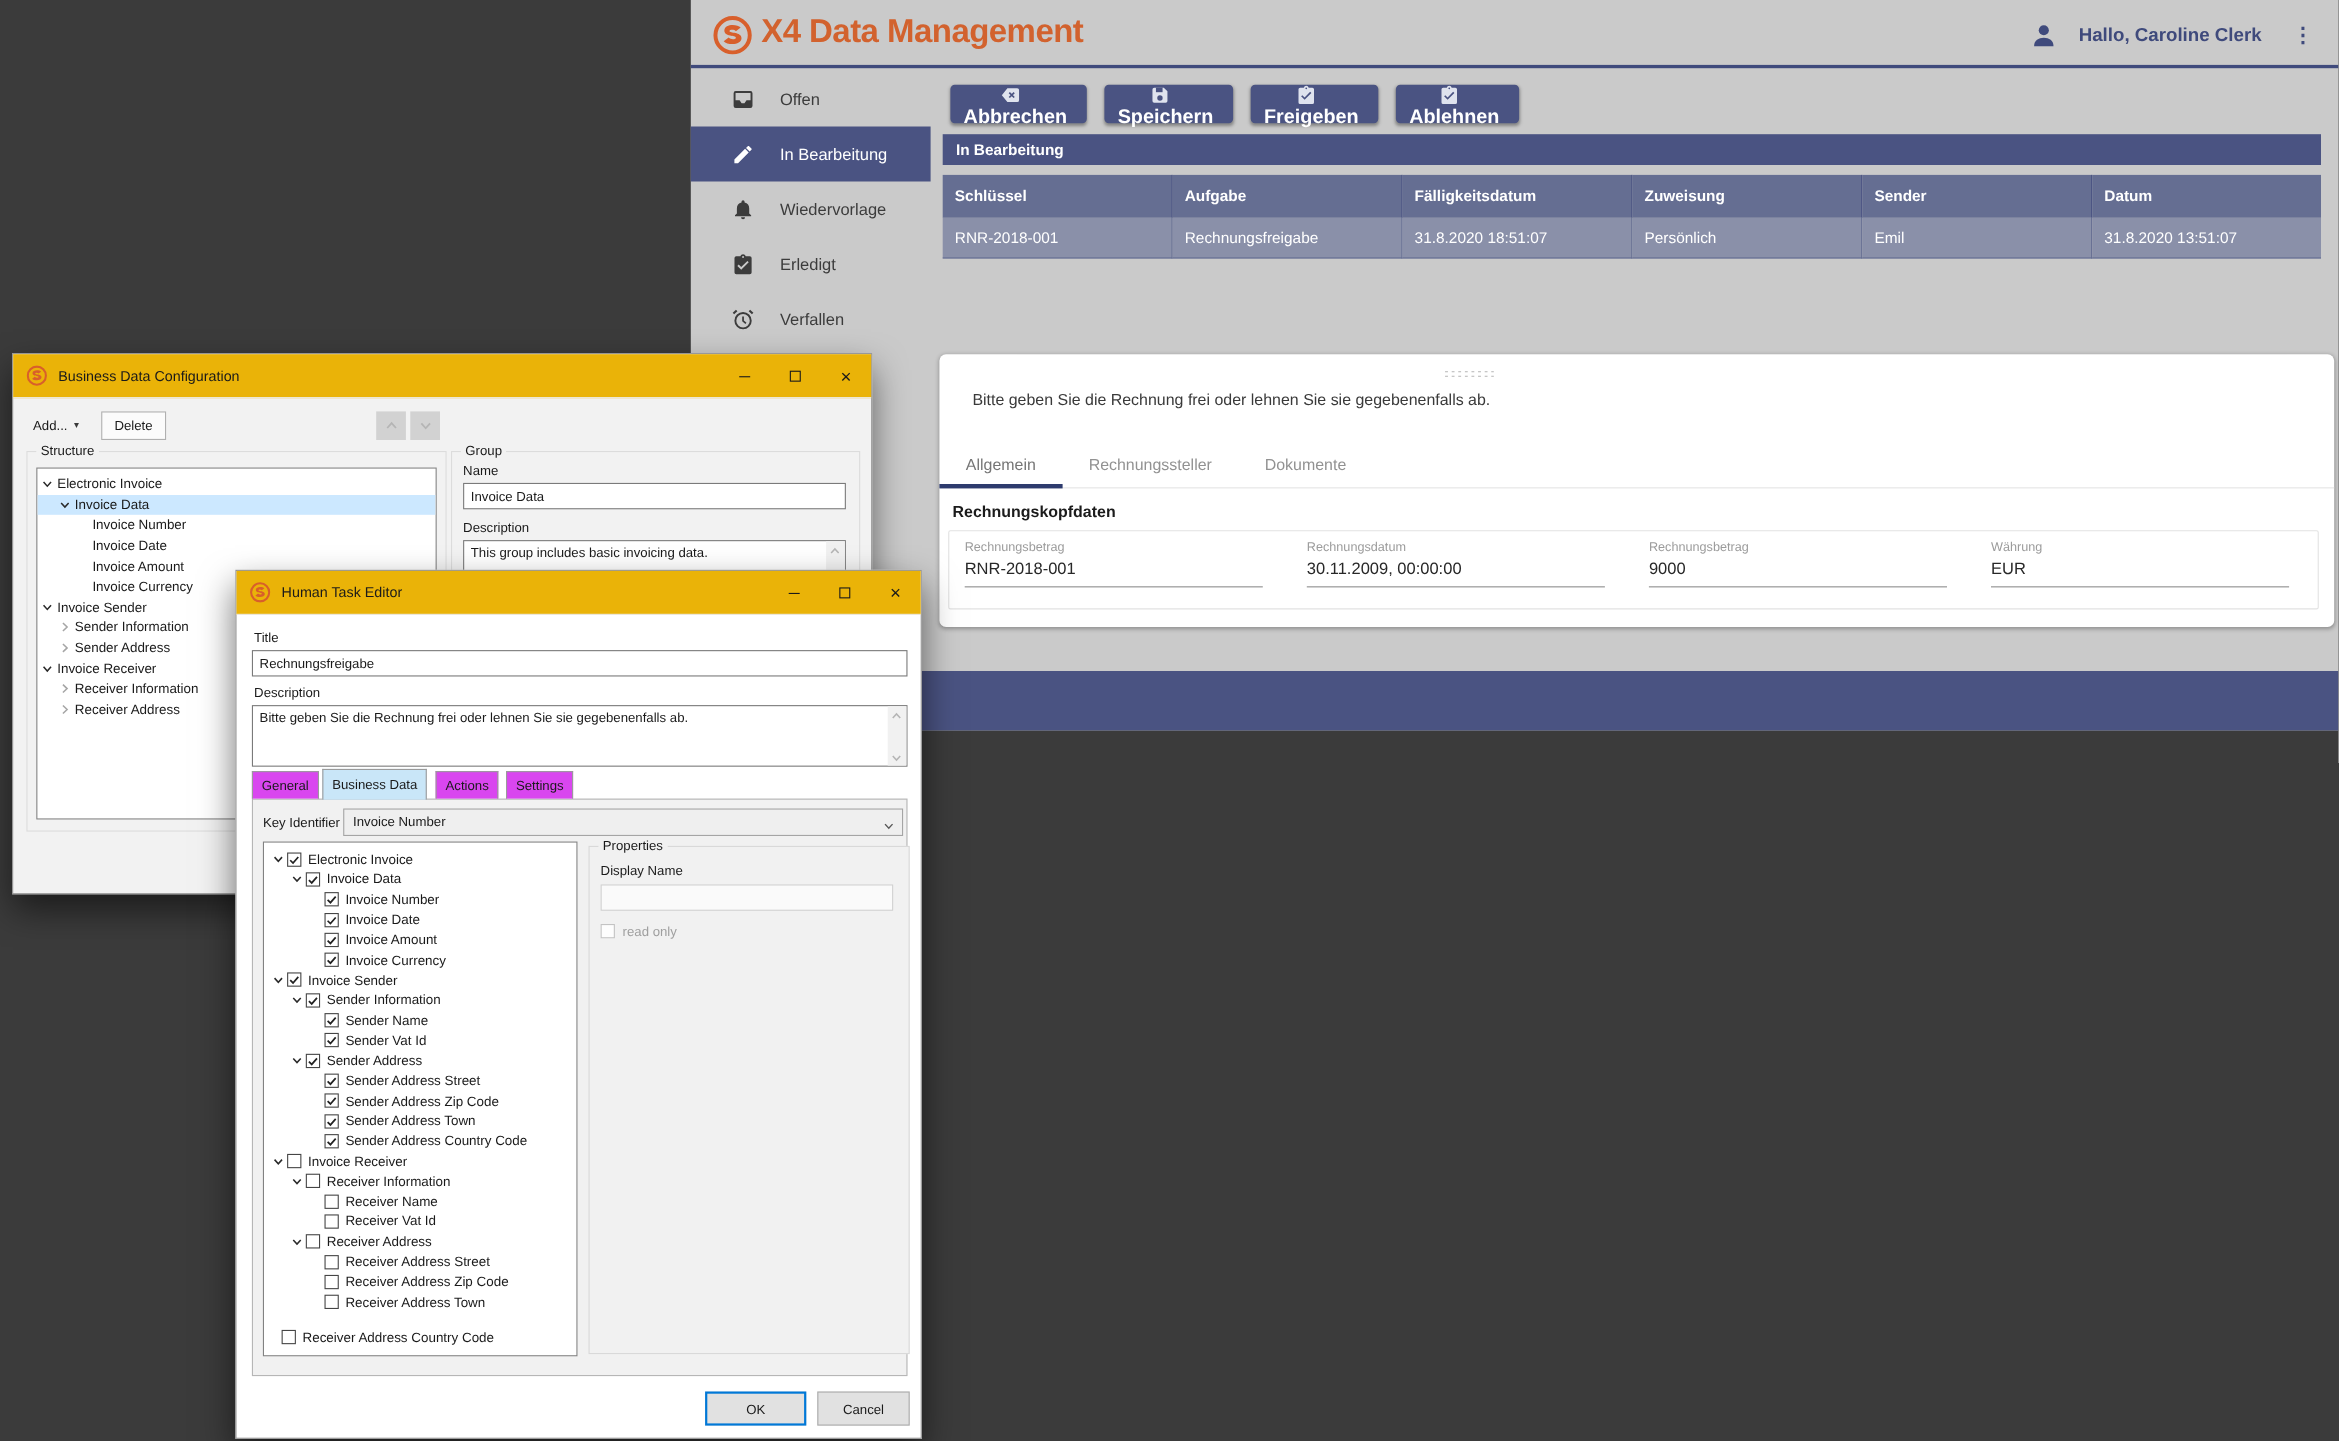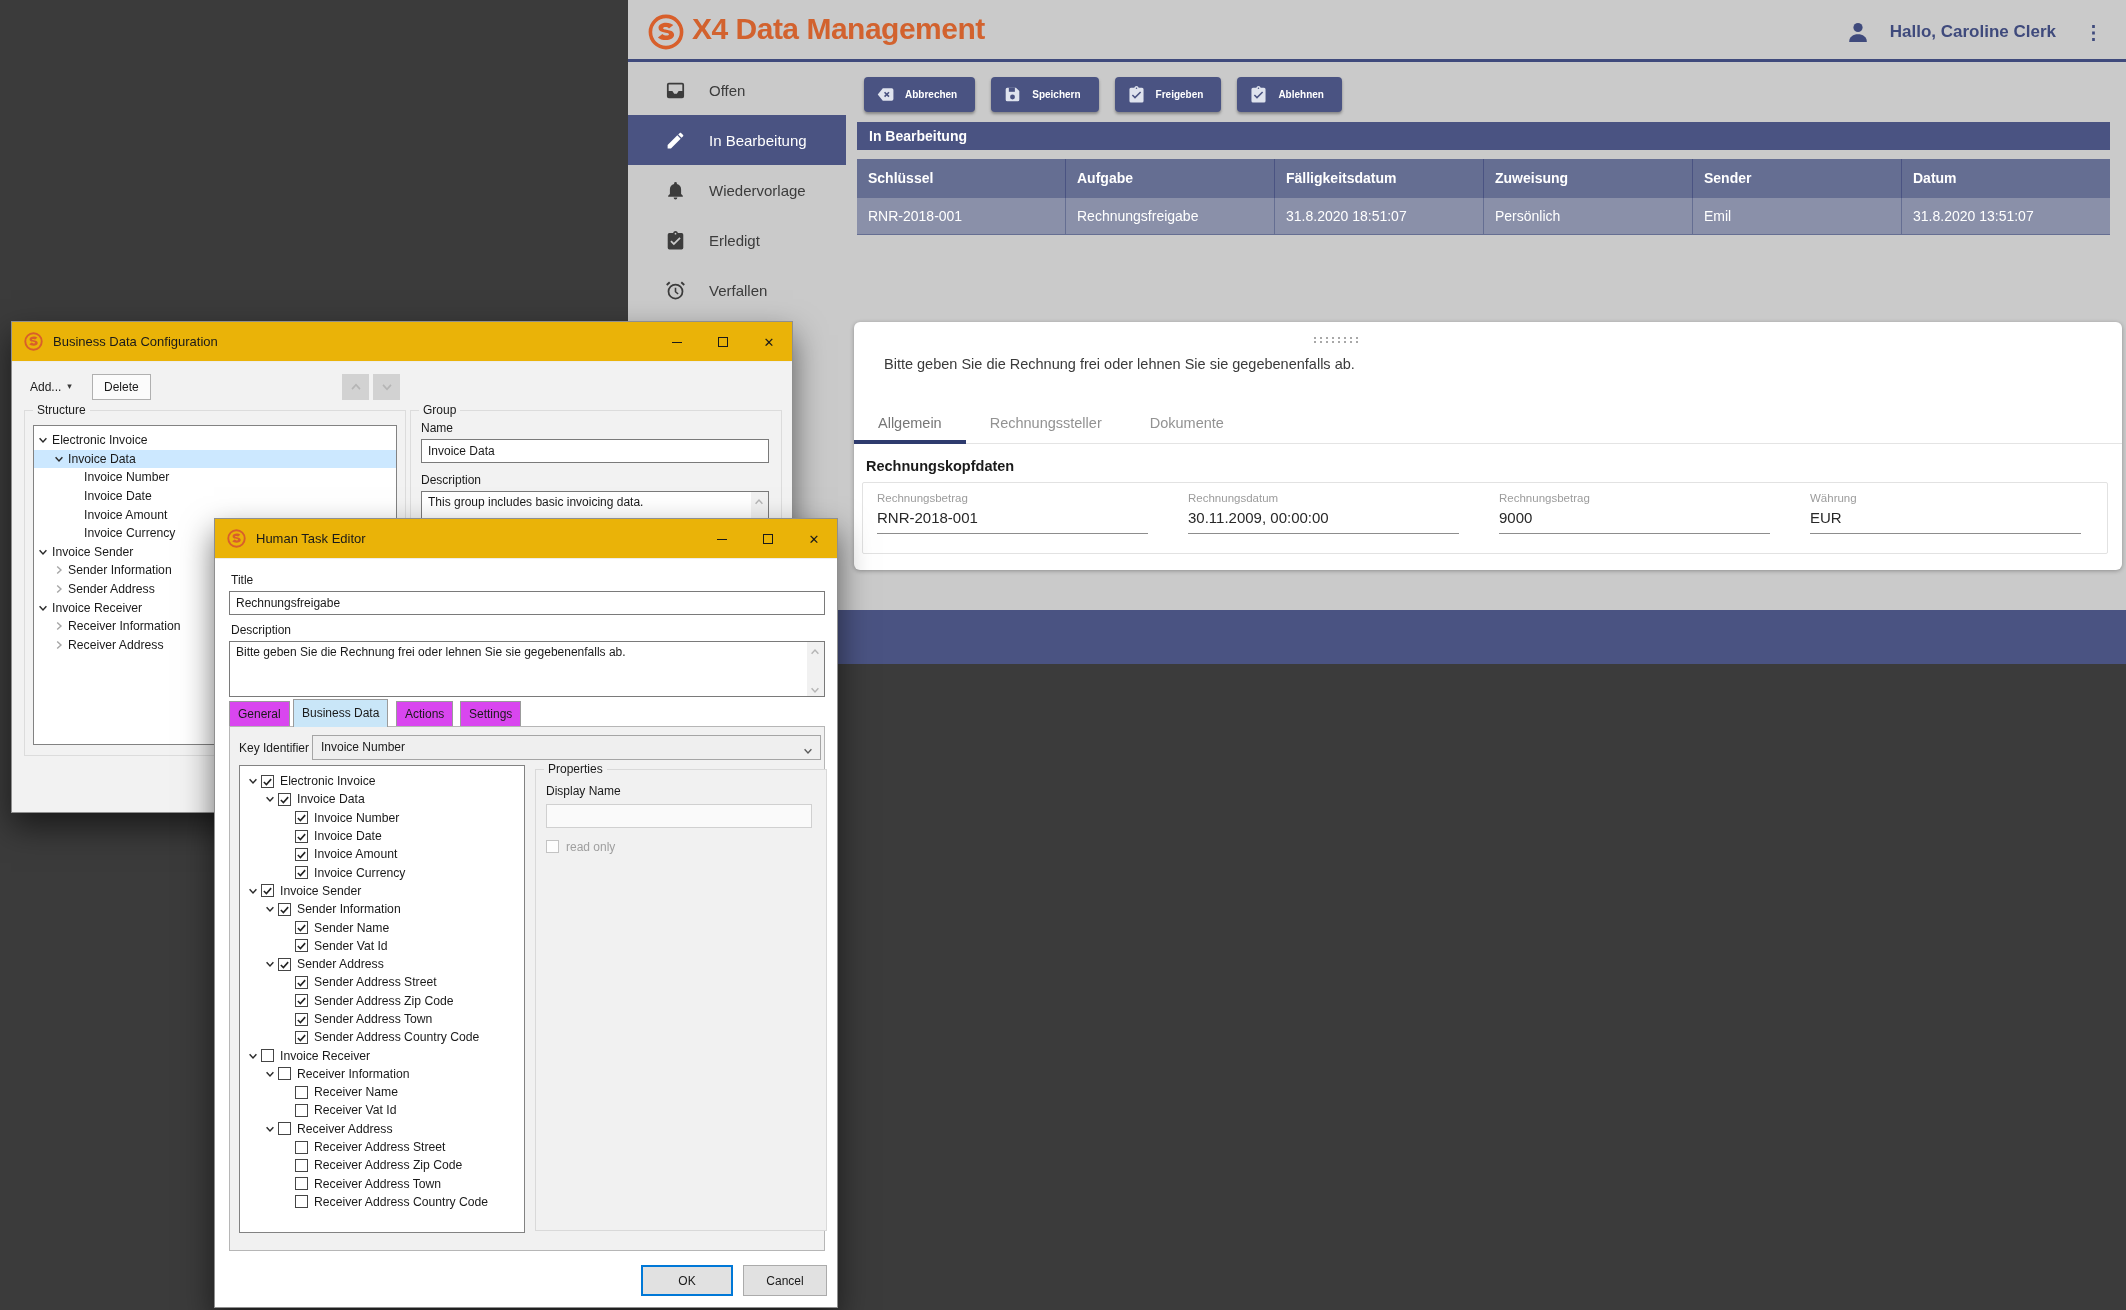--- a/index.html
+++ b/index.html
@@ -18,21 +18,21 @@
   .greeting{font-size:17px;font-weight:bold;color:#3f4a7c;}
   .kebab{margin-left:16px;width:16px;text-align:center;color:#3f4a7c;font-weight:bold;font-size:19px;cursor:pointer;}
   .kebab::before{content:"\22EE";}
 
   .sidebar{position:absolute;left:0;top:65px;width:218px;}
   .side-item{height:50px;display:flex;align-items:center;color:#3c3c3c;font-size:15px;cursor:pointer;}
   .side-item .s-icon{width:21px;height:21px;margin-left:37px;margin-right:23px;flex:0 0 auto;}
   .side-item.active{background:#4a5382;color:#fff;}
 
   .toolbar{position:absolute;left:236px;top:77px;display:flex;gap:16px;}
-  .tb-btn{height:35px;display:flex;align-items:center;background:#4a5382;color:#fff;font-weight:bold;font-size:10px;border:none;border-radius:4px;padding:0 18px 0 12px;box-shadow:0 2px 3px rgba(0,0,0,0.35);cursor:pointer;font-family:inherit;}
+  .tb-btn{height:35px;display:flex;align-items:center;background:#4a5382;color:#fff;font-weight:bold;font-size:18px;border:none;border-radius:4px;padding:0 18px 0 12px;box-shadow:0 2px 3px rgba(0,0,0,0.35);cursor:pointer;font-family:inherit;flex-direction:column;}
   .tb-btn .t-icon{width:19px;height:19px;margin-right:10px;}
 
   .panel-hdr{position:absolute;left:229px;top:122px;width:1253px;height:28px;background:#4a5382;color:#fff;font-size:14px;font-weight:bold;line-height:28px;padding-left:12px;}
   .tbl{position:absolute;left:229px;top:159px;width:1253px;}
   .tbl-row{display:flex;}
   .tbl-hcell{flex:1;height:39px;line-height:39px;background:#656e92;color:#fff;font-weight:bold;font-size:14px;padding-left:11px;border-right:1px solid #4a5382;cursor:pointer;}
   .tbl-hcell:last-child{border-right:none;}
   .tbl-cell{flex:1;height:37px;line-height:37px;background:#8a90a9;color:#fff;font-size:14px;padding-left:11px;border-right:1px solid #656e92;border-bottom:1px solid #656e92;}
   .tbl-cell:last-child{border-right:none;}
 
@@ -624,21 +624,21 @@
         <div class="trow" style="height: 18.3px; padding-left: 39px;">
           <span class="chevslot" style="width: 16px;"></span>
           <span class="cbox"></span>
           <span>Receiver Address Zip Code</span>
         </div>
         <div class="trow" style="height: 18.3px; padding-left: 39px;">
           <span class="chevslot" style="width: 16px;"></span>
           <span class="cbox"></span>
           <span>Receiver Address Town</span>
         </div>
-        <div class="trow" style="height: 18.3px; padding-left: 39px;">
+        <div class="trow" style="height: 18.3px;  margin-top: 14px;">
           <span class="chevslot" style="width: 16px;"></span>
           <span class="cbox"></span>
           <span>Receiver Address Country Code</span>
         </div>
       </div>
 
     <div class="groupbox" style="left:320px;top:250px;width:292px;height:462px;background:#f1f1f1;border-color:#d9d9d9;z-index:4;">
       <span class="gb-label">Properties</span>
       <div class="wlabel" style="position:absolute;left:10px;top:14px;">Display Name</div>
       <input class="dis-input" style="left: 10px; top: 34px; width: 266px;" disabled="" value="">

